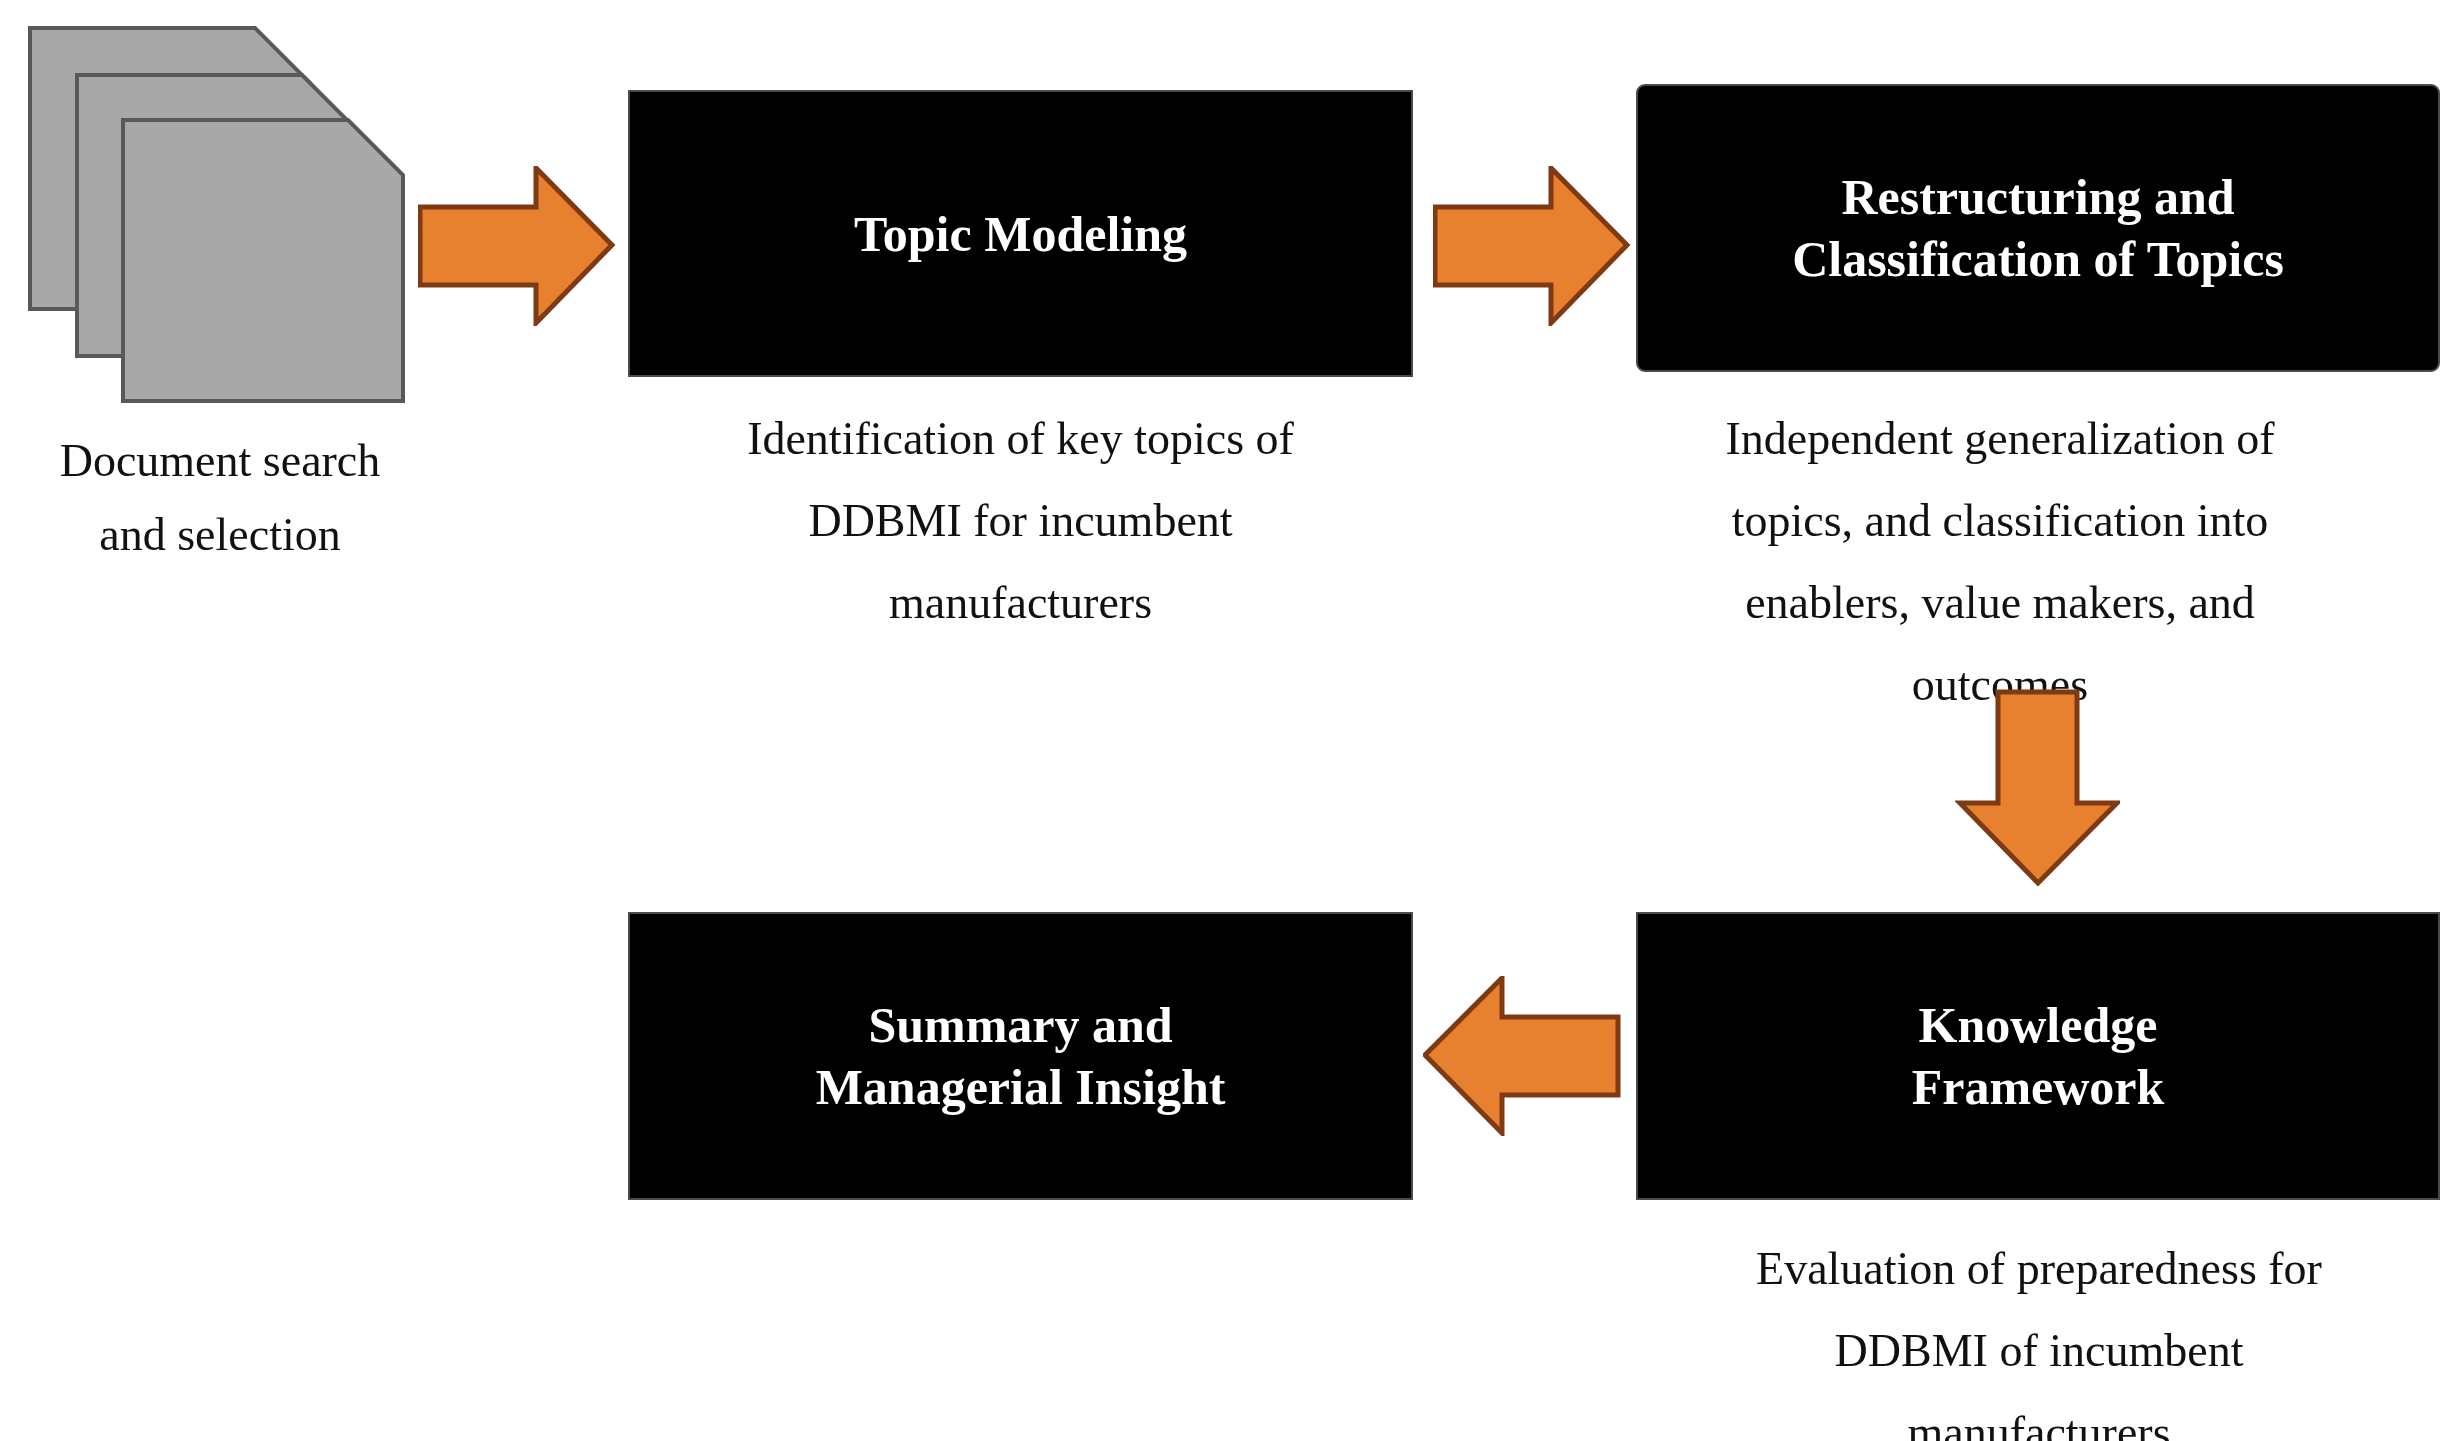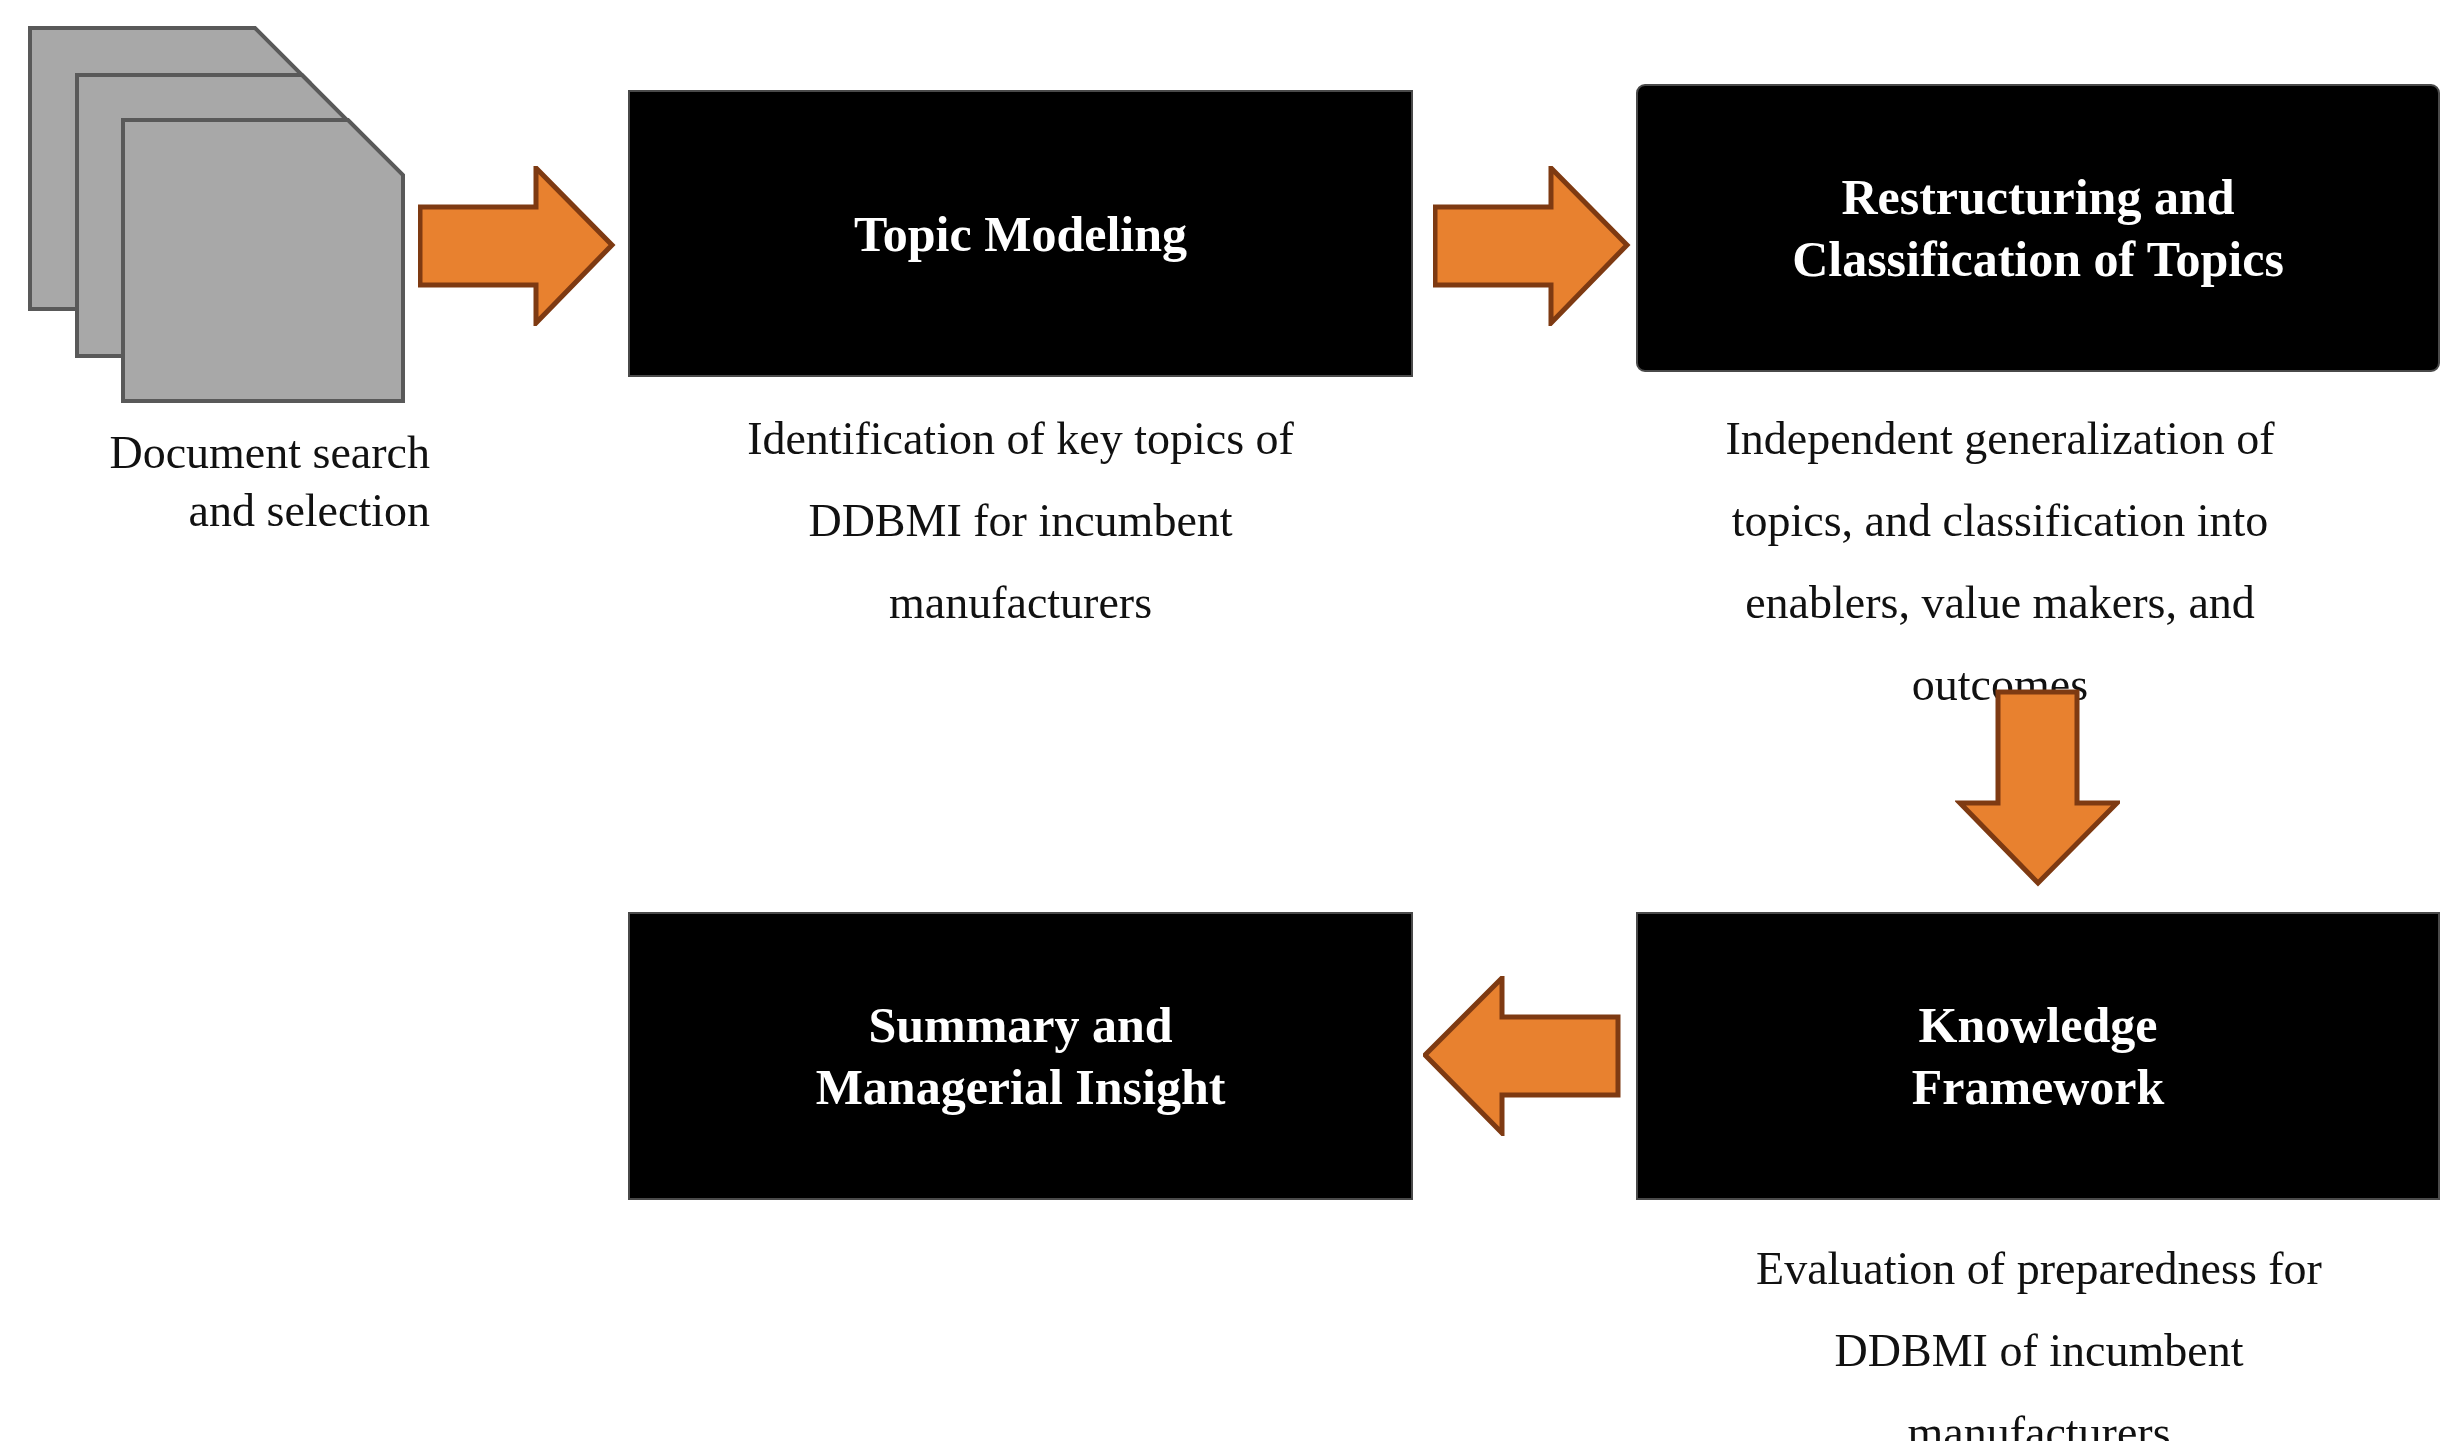--- a/index.html
+++ b/index.html
@@ -34,22 +34,22 @@
     color: var(--caption-text, #111);
     font-size: 46px;
     line-height: 82px;
     text-align: center;
     white-space: pre-line;
   }
   .source-label {
     position: absolute;
     color: var(--caption-text, #111);
     font-size: 46px;
-    line-height: 58px;
-    text-align: right;
+    line-height: 74px;
+    text-align: center;
     white-space: pre-line;
   }
   svg { display: block; }
 </style>
 </head>
 <body>
 
 <div class="canvas">
 
   <svg class="abs" style="left:24px; top:24px;" width="388" height="384" viewBox="0 0 388 384">

